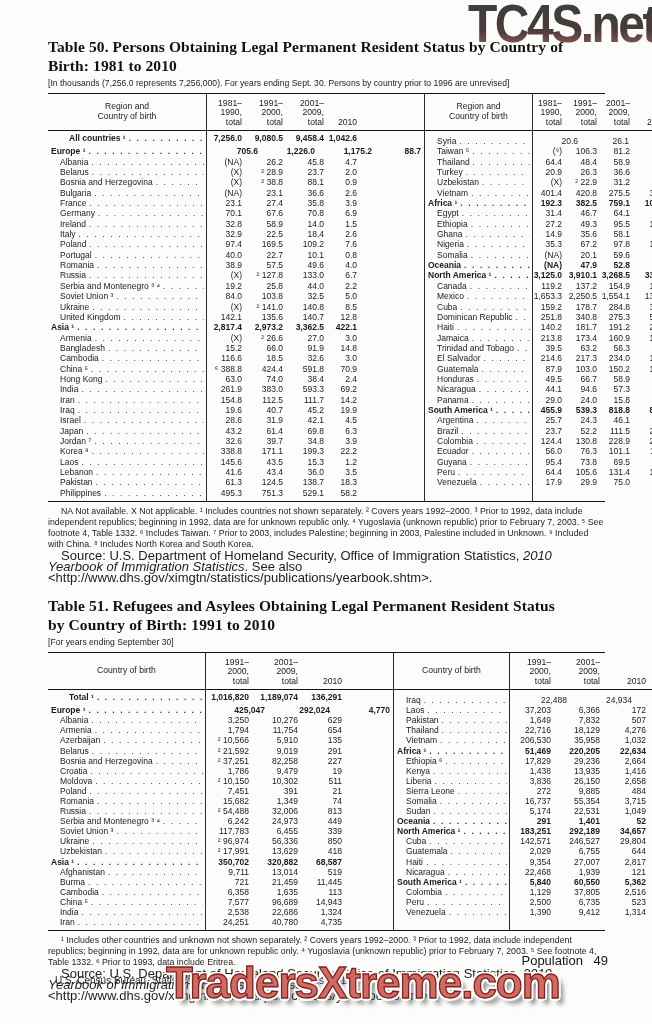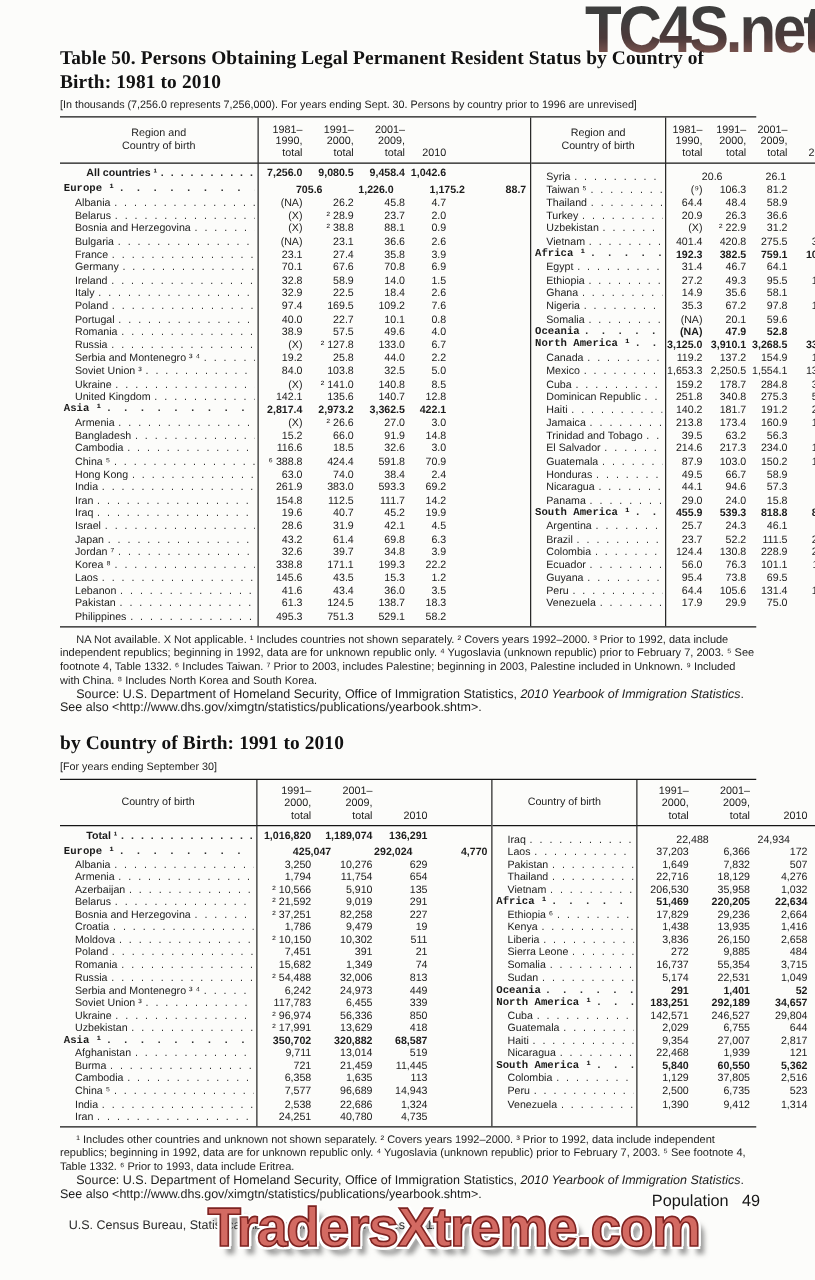--- a/index.html
+++ b/index.html
@@ -22,40 +22,40 @@
   .hcol  { white-space:pre-line; text-align:right; font-size:8.6px; line-height:9.8px;
            align-self:flex-end; padding:0 3px 2px 0; box-sizing:border-box; }
 
   .tbody { padding:2px 0 3px 0; }
   .trow { display:flex; font-size:8.5px; line-height:10.35px; white-space:nowrap; }
   #table51 .trow { line-height:10.1px; }
   .trow.bold { font-weight:bold; }
   .trow.gap { margin-top:3px;gap:16px; }
 
   .tlabel { width:var(--lw); display:flex; overflow:hidden; box-sizing:border-box; }
-  .tlabel.ind0 { padding-left:3px;font-family:Liberation Mono, monospace; }
+  .tlabel.ind0 { padding-left:3px; }
   .tlabel.ind1 { padding-left:12px; }
   .tlabel.ind2 { padding-left:21px; }
   .ltxt { white-space:nowrap; }
   .dots { flex:1 1 0; overflow:hidden; white-space:nowrap; letter-spacing:1.6px;
           padding-left:3px; margin-right:2px; color:#2c2c2c; }
   .tval { text-align:right; padding-right:3px; box-sizing:border-box; }
 
   .hcol:nth-child(2), .tval:nth-child(2) { width:var(--c1); }
   .hcol:nth-child(3), .tval:nth-child(3) { width:var(--c2); }
   .hcol:nth-child(4), .tval:nth-child(4) { width:var(--c3); }
   .hcol:nth-child(5), .tval:nth-child(5) { width:var(--c4); }
 
   #table50 .thalf.h0 { --lw:158px; --c1:39px; --c2:41px; --c3:41px; --c4:33px; }
   #table50 .thalf.h1 { --lw:107px; --c1:33px; --c2:35px; --c3:33px; --c4:36px; }
   #table51 .thalf.h0 { --lw:157px; --c1:47px; --c2:49px; --c3:44px; }
   #table51 .thalf.h1 { --lw:115px; --c1:45px; --c2:49px; --c3:46px; }
 
   .footnote { font-size:8.8px; line-height:11px; margin-top:4px; text-indent:13px; color:#1d1d1d; }
-  .fn-source { font-size:10px; line-height:11px; text-indent:13px; color:#1d1d1d; }
+  .fn-source { font-size:13px; line-height:11px; text-indent:13px; color:#1d1d1d; }
   .fn-source .it { font-style:italic; }
 
   .title2 { margin-top:14px; }
 
   .pop-label { position:absolute; right:44px; top:953px; font-size:13px; color:#161616; word-spacing:7px; }
   .census-line { position:absolute; left:55px; top:975px; font-size:10px; color:#2a2a2a; }
 
   
   .wm-top { position:absolute; top:-6px; right:-4px; z-index:9;
             font-size:48px; font-weight:bold; letter-spacing:-2.5px;
@@ -823,20 +823,21 @@
               <span class="tval">9.4</span>
             </div>
           </div>
         </div>
       </div>
 
     <div class="footnote">NA Not available. X Not applicable. ¹ Includes countries not shown separately. ² Covers years 1992–2000. ³ Prior to 1992, data include independent republics; beginning in 1992, data are for unknown republic only. ⁴ Yugoslavia (unknown republic) prior to February 7, 2003. ⁵ See footnote 4, Table 1332. ⁶ Includes Taiwan. ⁷ Prior to 2003, includes Palestine; beginning in 2003, Palestine included in Unknown. ⁹ Included with China. ⁸ Includes North Korea and South Korea.</div>
     <div class="fn-source"><span>Source: U.S. Department of Homeland Security, Office of Immigration Statistics, </span><span class="it">2010 Yearbook of Immigration Statistics</span><span>. See also &lt;http://www.dhs.gov/ximgtn/statistics/publications/yearbook.shtm&gt;.</span></div>
 
     <div class="tbl-title title2">
+      <div>Table 51. Refugees and Asylees Obtaining Legal Permanent Resident Status</div>
       <div>by Country of Birth: 1991 to 2010</div>
     </div>
     <div class="tbl-note">[For years ending September 30]</div>
 
     <div class="stat-table" id="table51">
         <div class="thalf h0">
           <div class="vrule"></div>
           <div class="thead">
             <span class="hlabel">Country of birth</span>
             <span class="hcol">1991–

